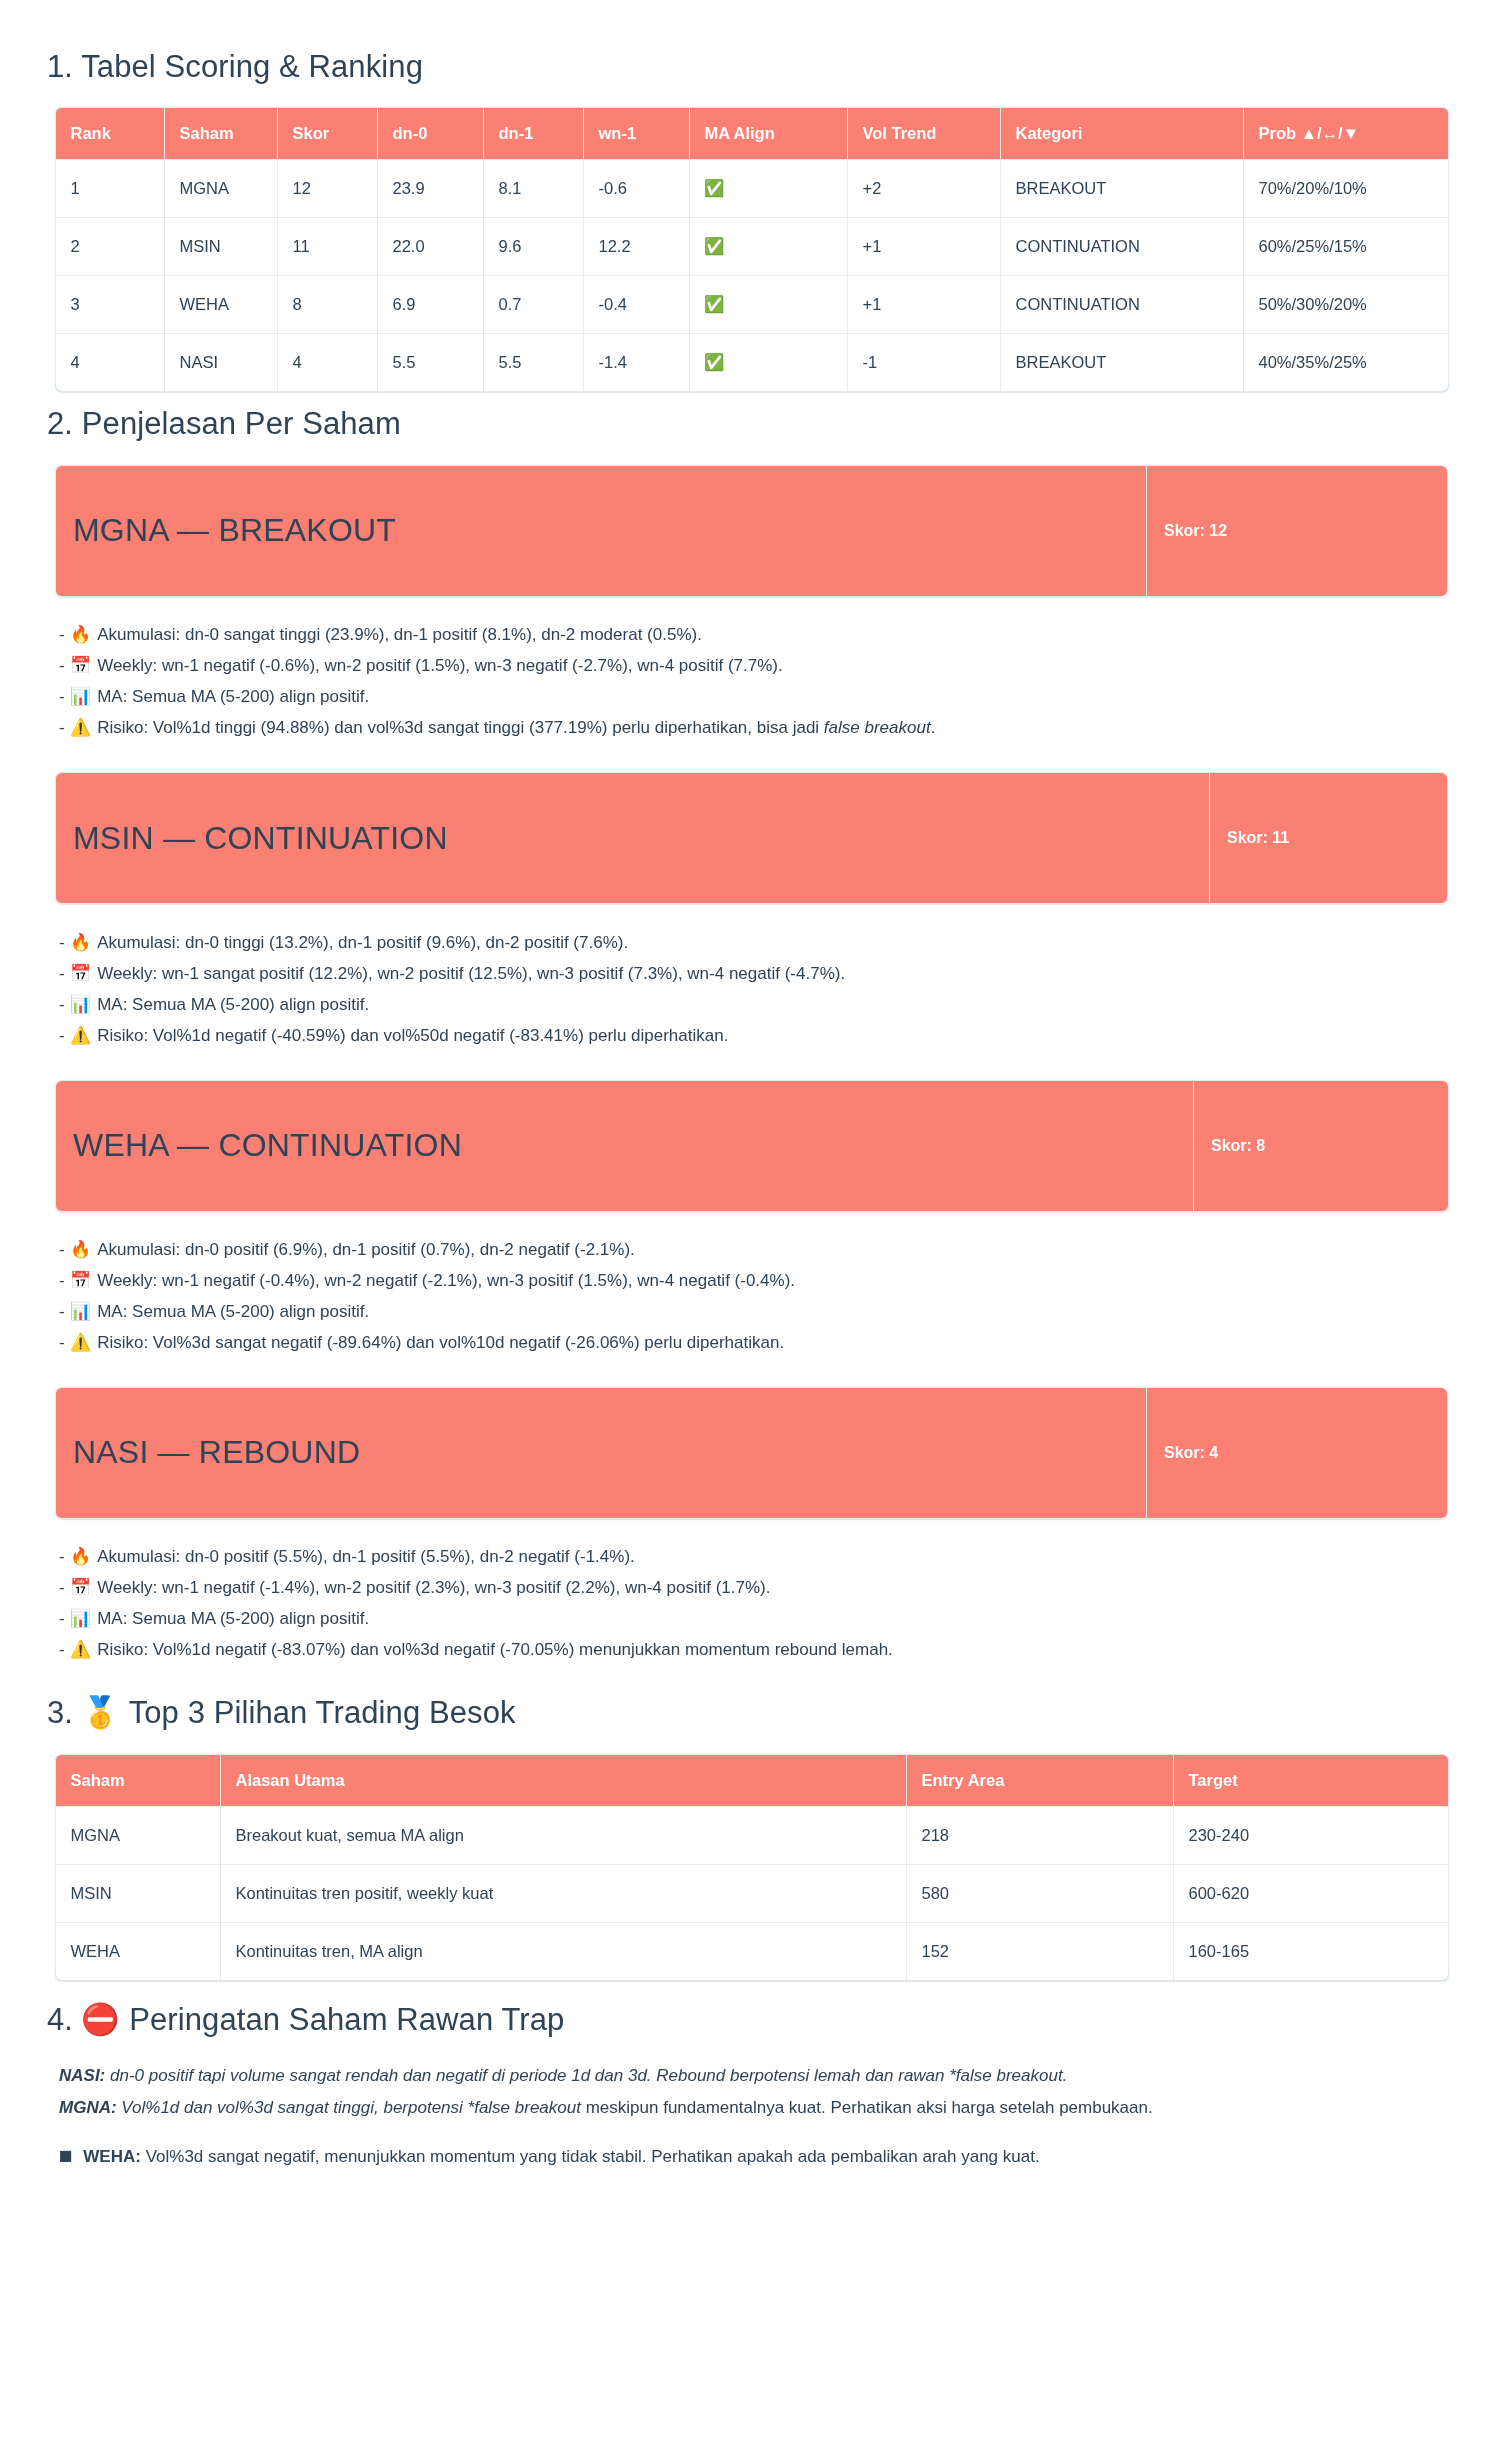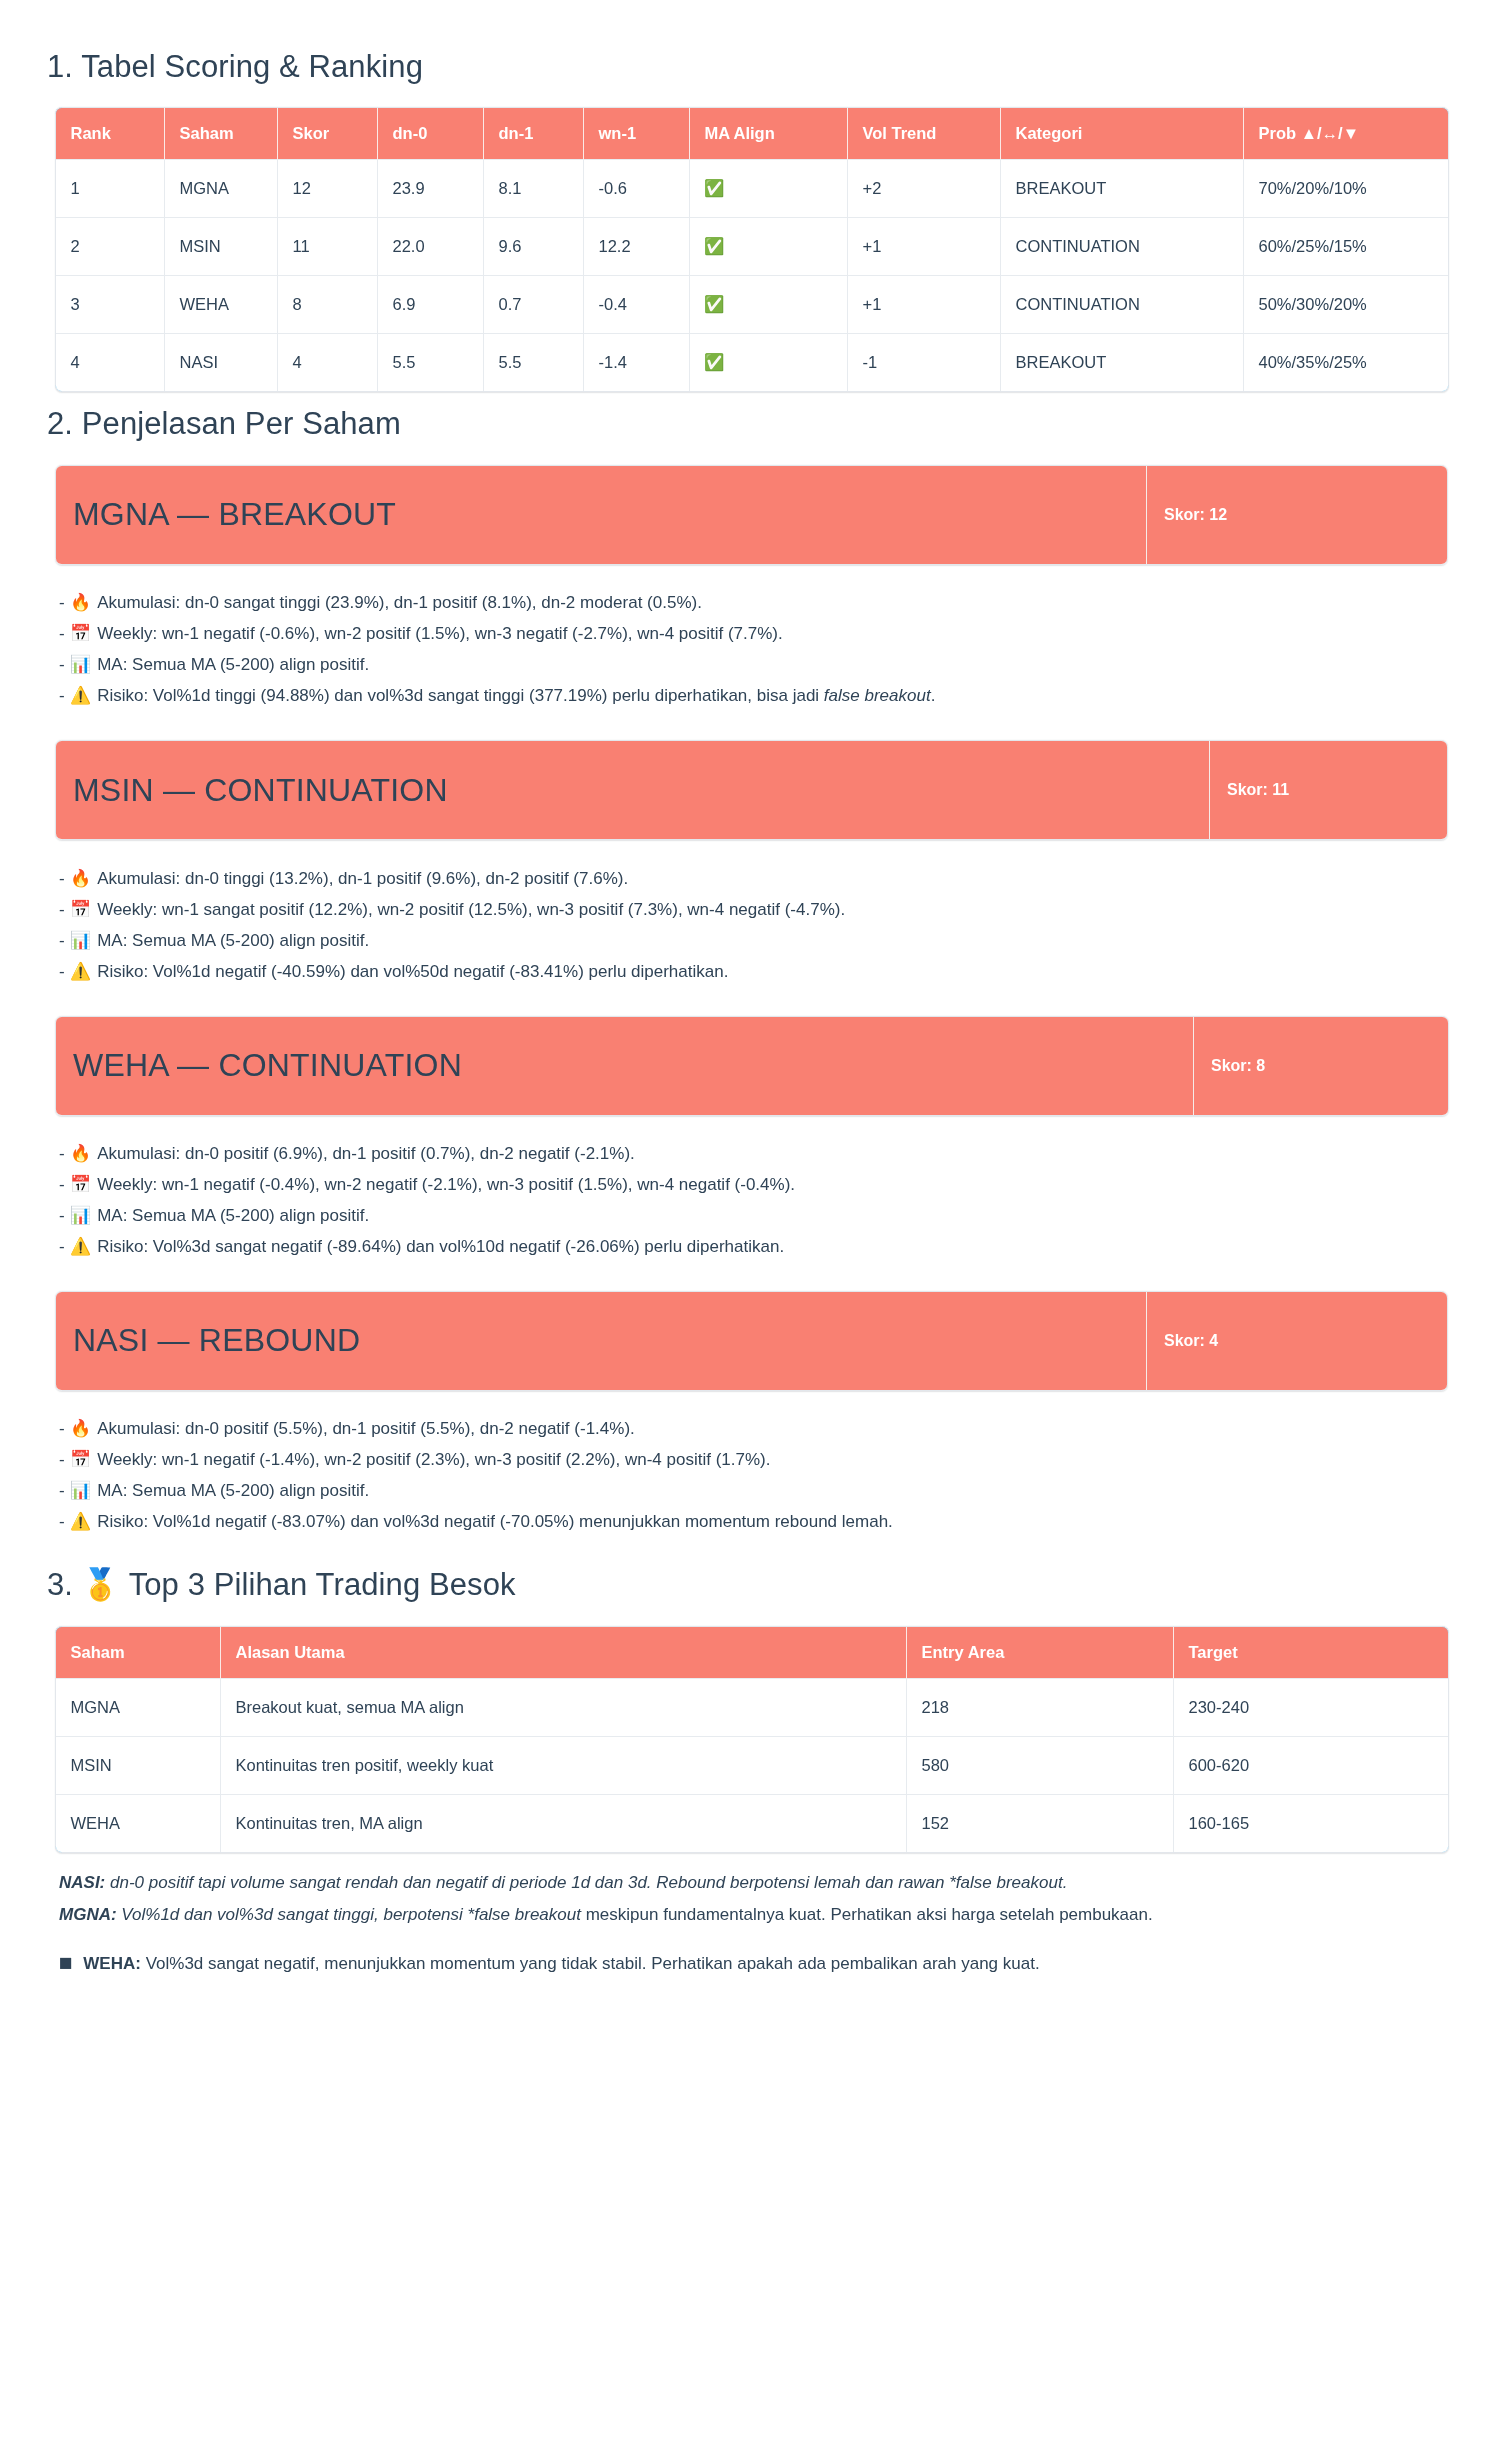--- a/index.html
+++ b/index.html
@@ -106,21 +106,21 @@
   }
   .stock-card td {
     background: #F98072;
     vertical-align: middle;
     height: 98px;
   }
   .stock-card td.name {
     font-size: 32px;
     font-weight: 400;
     color: #2f4356;
-    padding: 0 17px;
+    padding: 16px 17px;
     border-right: 0.7px solid #f6ece9;
     letter-spacing: 0.2px;
   }
   .stock-card td.score {
     font-size: 16px;
     font-weight: bold;
     color: #ffffff;
     padding: 0 17px;
   }
 
@@ -401,20 +401,25 @@
       </tr>
       <tr>
         <td>WEHA</td>
         <td>Kontinuitas tren, MA align</td>
         <td>152</td>
         <td>160-165</td>
       </tr>
     </tbody>
   </table>
 
+  <h2 class="section-title tight">
+    <span>4.</span>
+    <span class="emoji">⛔</span>
+    <span>Peringatan Saham Rawan Trap</span>
+  </h2>
 
   <div class="warn-block">
     <div class="warn-line">
       <b>NASI:</b><span> dn-0 positif tapi volume sangat rendah dan negatif di periode 1d dan 3d. Rebound berpotensi lemah dan rawan *false breakout.</span>
     </div>
     <div class="warn-line">
       <b>MGNA:</b><span> Vol%1d dan vol%3d sangat tinggi, berpotensi *false breakout</span><span class="upright"> meskipun fundamentalnya kuat. Perhatikan aksi harga setelah pembukaan.</span>
     </div>
     <div class="warn-bullet">
       <span class="sq">■</span><b>WEHA:</b><span> Vol%3d sangat negatif, menunjukkan momentum yang tidak stabil. Perhatikan apakah ada pembalikan arah yang kuat.</span>

